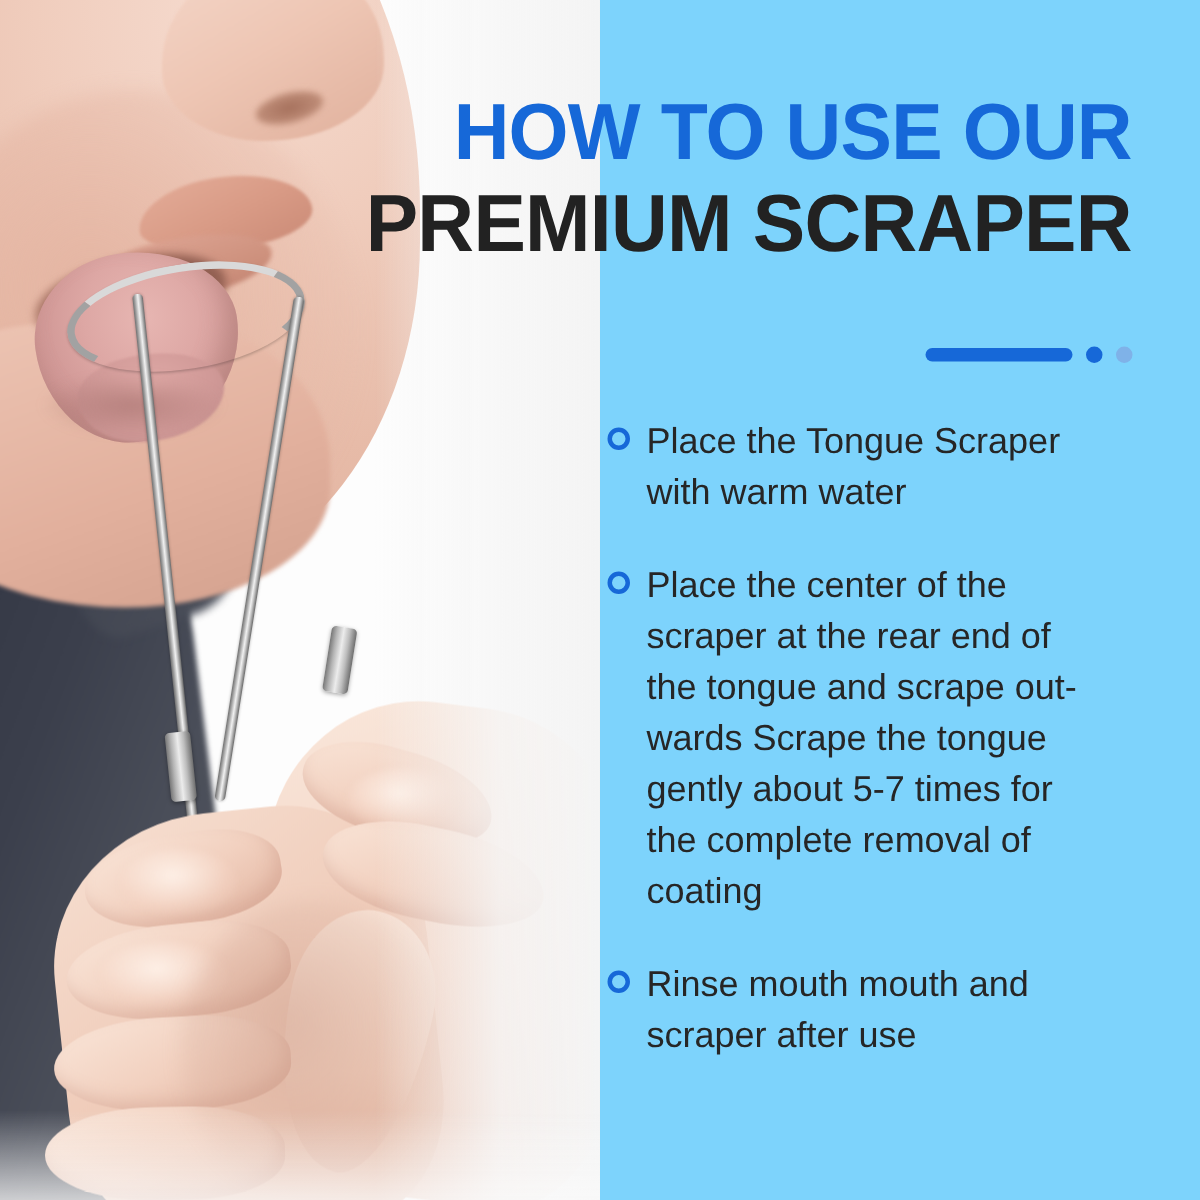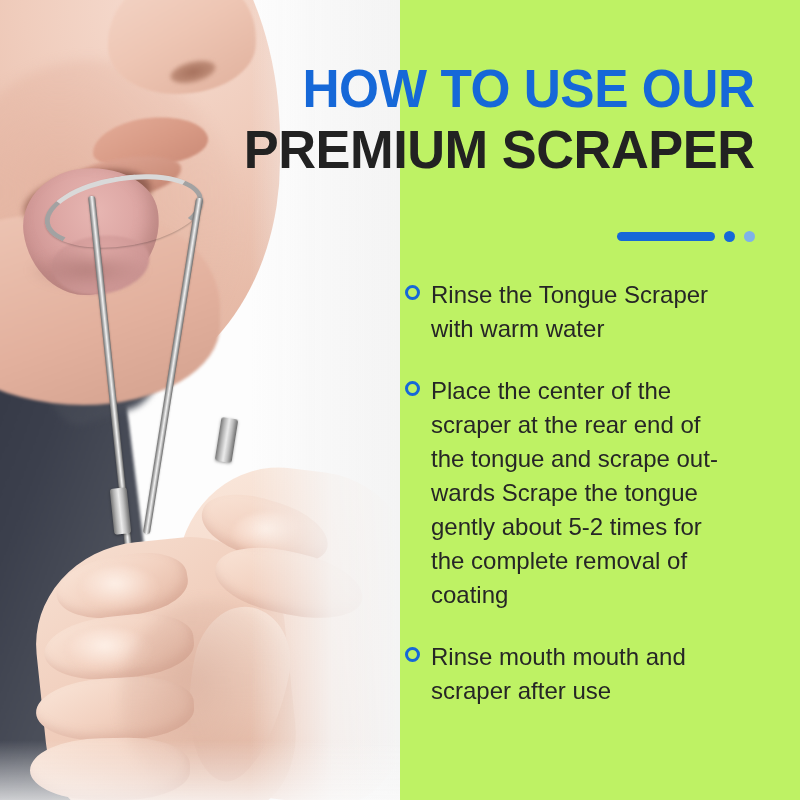--- a/index.html
+++ b/index.html
@@ -12,21 +12,21 @@
     height: 800px;
     overflow: hidden;
     font-family: "Liberation Sans", sans-serif;
     background: #f4f4f4;
   }
 
   #poster {
     position: relative;
     width: 800px;
     height: 800px;
-    background: #bef264;
+    background: #7dd3fc;
     overflow: hidden;
   }
 
   
   #photo {
     position: absolute;
     left: 0;
     top: 0;
     width: 400px;
     height: 800px;
@@ -486,31 +486,31 @@
     <div id="divider">
       <span class="bar"></span>
       <span class="dot dot-solid"></span>
       <span class="dot dot-light"></span>
     </div>
 
     <div id="steps">
 
       <div class="step">
         <span class="step-marker"></span>
-        <span class="step-text">Rinse the Tongue Scraper
+        <span class="step-text">Place the Tongue Scraper
 with warm water</span>
       </div>
 
       <div class="step">
         <span class="step-marker"></span>
         <span class="step-text">Place the center of the
 scraper at the rear end of
 the tongue and scrape out-
 wards Scrape the tongue
-gently about 5-2 times for
+gently about 5-7 times for
 the complete removal of
 coating</span>
       </div>
 
       <div class="step">
         <span class="step-marker"></span>
         <span class="step-text">Rinse mouth mouth and
 scraper after use</span>
       </div>
 

